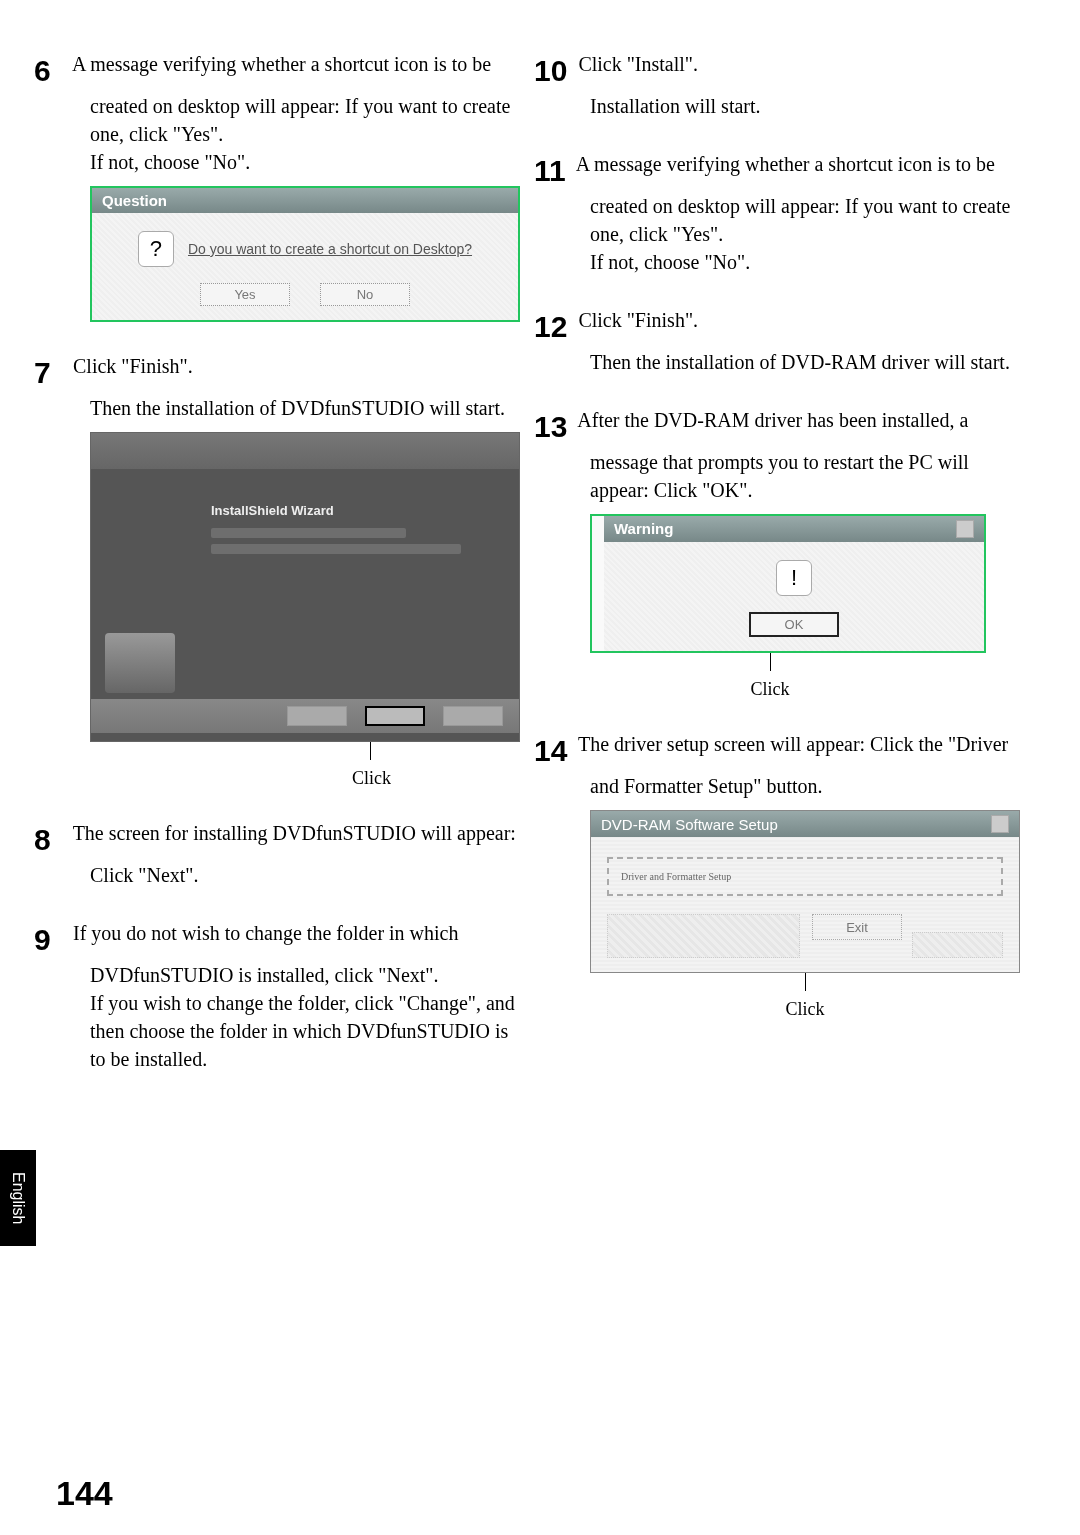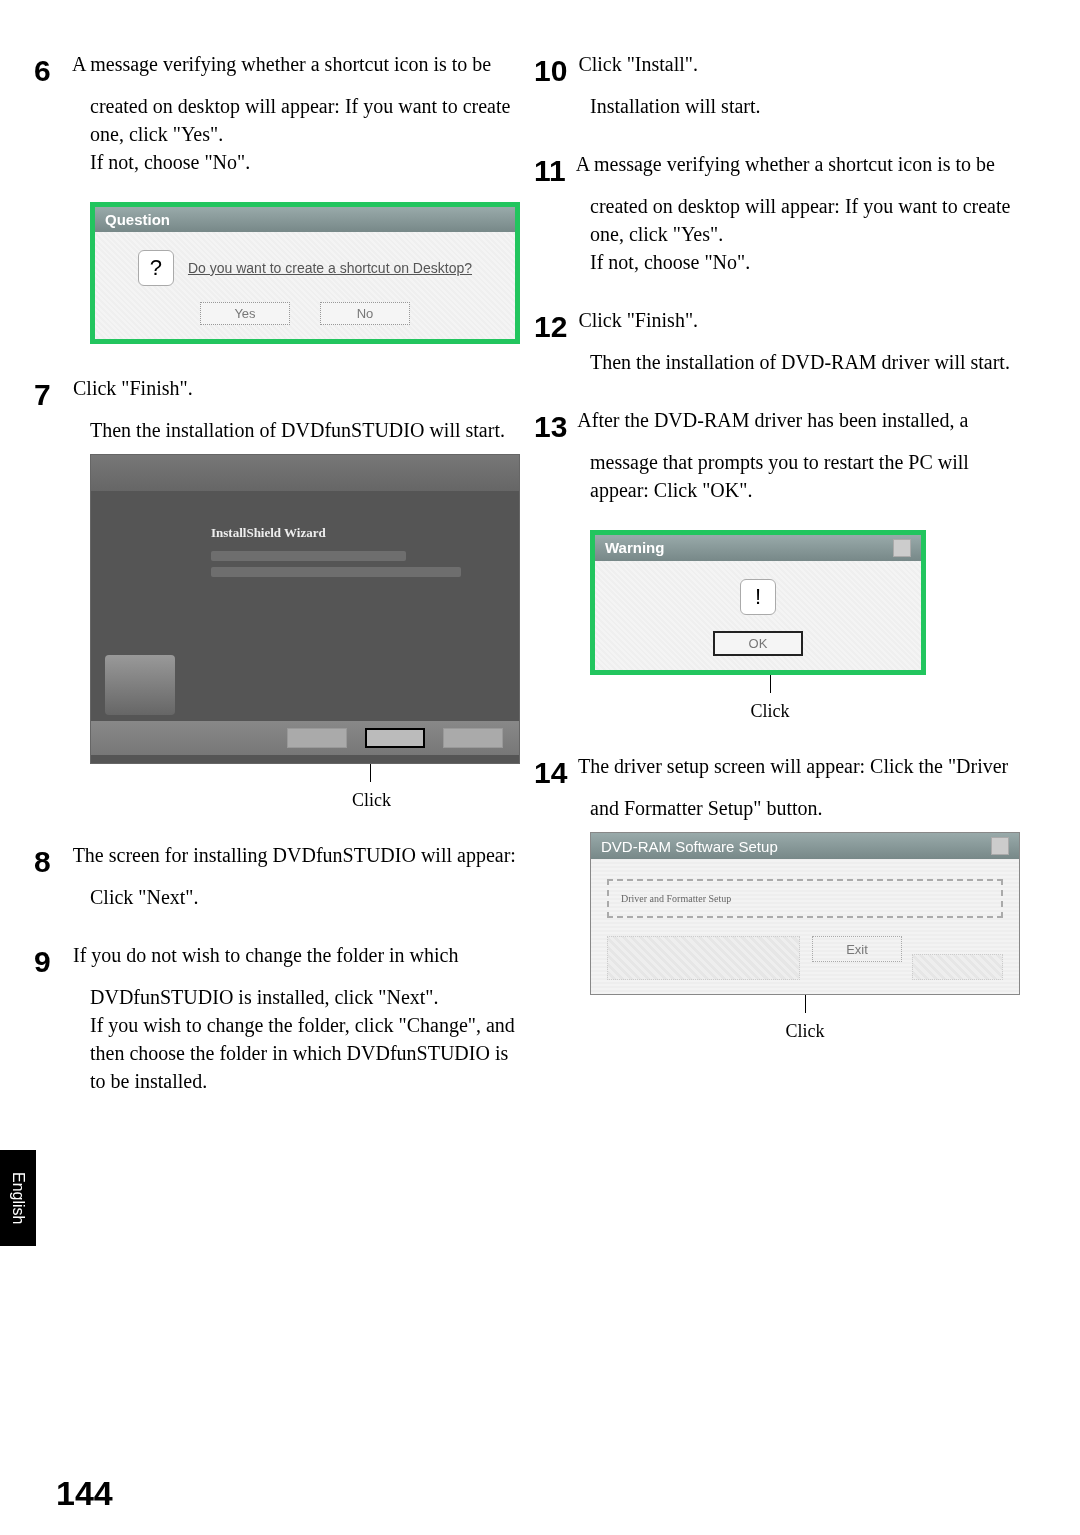--- a/index.html
+++ b/index.html
@@ -37,22 +37,22 @@
     line-height: 1.4;
     padding-left: 30px;
   }
   .step-first {
     text-indent: -28px;
     padding-left: 30px;
     font-size: 20px;
     line-height: 1.4;
   }
   .dialog {
-    border: 5px solid #22c55e;
-    margin: 26px 0 0 30px;
+    border: 2px solid #22c55e;
+    margin: 10px 0 0 30px;
     background: #fafafa;
   }
   .dialog-title {
     background: linear-gradient(#9aa, #788);
     color: #fff;
     font-family: Arial, sans-serif;
     font-size: 15px;
     padding: 4px 10px;
     font-weight: bold;
   }
@@ -109,21 +109,21 @@
     position: relative;
   }
   .inst-top {
     height: 36px;
     background: linear-gradient(#777, #666);
   }
   .inst-panel {
     position: absolute;
     top: 70px; left: 120px; right: 30px;
     color: #ddd;
-    font-family: Liberation Serif, serif;
+    font-family: Liberation Sans, sans-serif;
     font-size: 12px;
   }
   .inst-panel .ln { height: 10px; background: rgba(255,255,255,0.15); margin-bottom: 6px; border-radius: 2px; }
   .inst-left {
     position: absolute;
     left: 14px; top: 200px;
     width: 70px; height: 60px;
     background: linear-gradient(#999,#666);
     border-radius: 4px;
   }
@@ -325,21 +325,21 @@
         <span>Click "Finish".</span>
       </div>
       <div class="step-body">Then the installation of DVD-RAM driver will start.</div>
     </div>
 
     <div class="step">
       <div class="step-first">
         <span class="step-num">13</span>
         <span>After the DVD-RAM driver has been installed, a message that prompts you to restart the PC will appear: Click "OK".</span>
       </div>
-      <div class="dialog" style="width:336px;">
+      <div class="dialog" style="width:396px;padding-left:12px;">
         <div class="dialog-title" style="display:flex;justify-content:space-between;">
           <span>Warning</span>
           <span class="setup-close"></span>
         </div>
         <div class="dialog-body">
           <div class="dialog-msg">
             <div class="icon-w">!</div>
           </div>
           <div class="dlg-btns">
             <div class="dlg-btn hl">OK</div>

